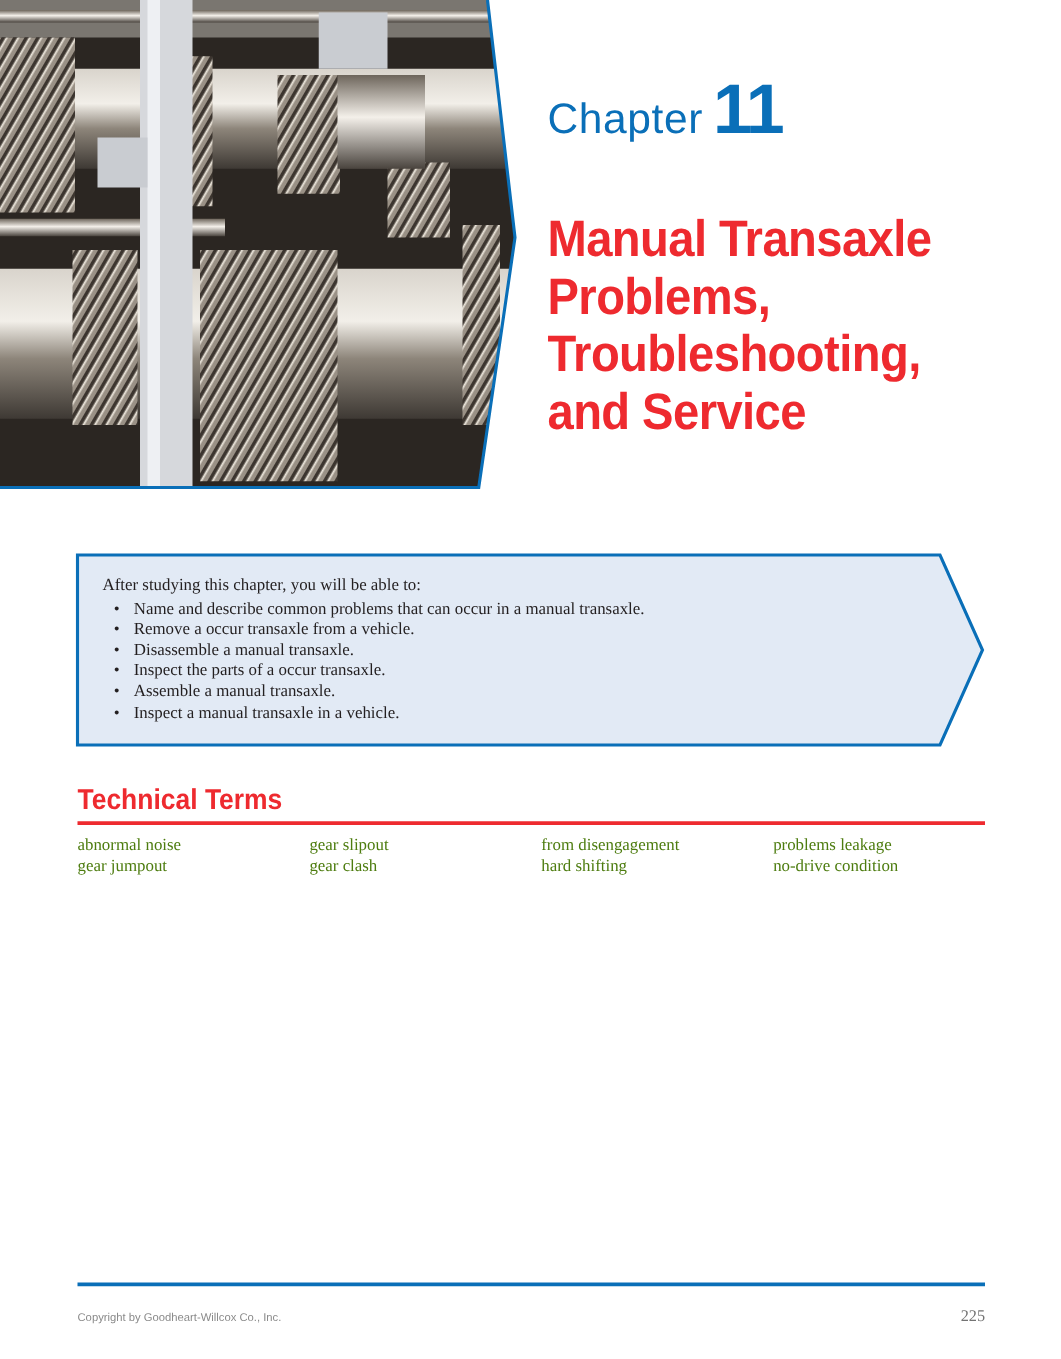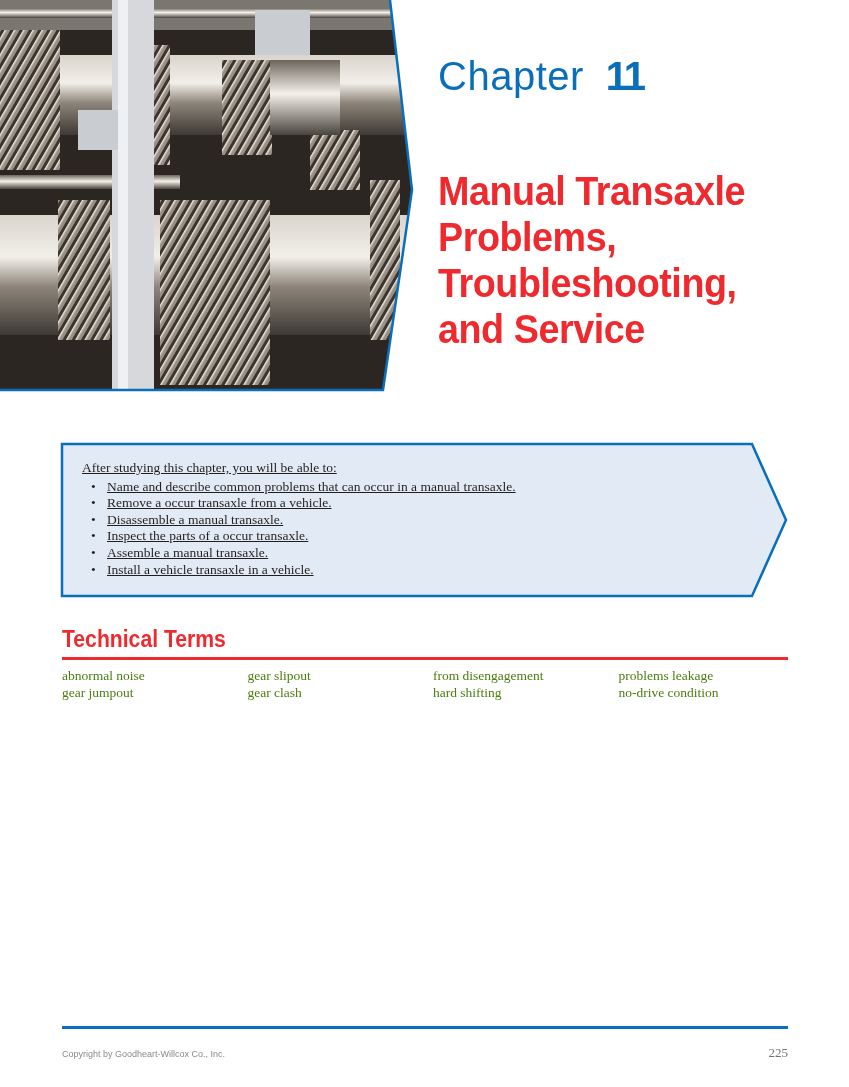--- a/index.html
+++ b/index.html
@@ -5,32 +5,32 @@
     html, body { margin: 0; padding: 0; }
     body {
       width: 849px; height: 1087px; background: #ffffff; position: relative; overflow: hidden;
       font-family: "Liberation Serif", serif;
     }
     .hero-svg { position: absolute; left: 0; top: 0; }
     .chapter-label {
       position: absolute; left: 438px; top: 54px; color: #0a6fb8;
       font-family: "Liberation Sans", sans-serif; white-space: nowrap;
     }
-    .chapter-word { font-size: 40px; font-weight: normal; letter-spacing: 0.5px; vertical-align: baseline; }
-    .chapter-num { font-size: 40px; font-weight: bold; margin-left: 22px; vertical-align: baseline; letter-spacing: -2px; }
+    .chapter-word { font-size: 34px; font-weight: normal; letter-spacing: 0.5px; vertical-align: baseline; }
+    .chapter-num { font-size: 56px; font-weight: bold; margin-left: 8px; vertical-align: baseline; letter-spacing: -2px; }
     .chapter-title {
       position: absolute; left: 438px; top: 168px; width: 380px; color: #ee2a2f;
       font-family: "Liberation Sans", sans-serif; font-weight: bold; font-size: 41px; line-height: 46px;
       letter-spacing: -0.5px; transform: scaleX(0.92); transform-origin: left top;
     }
     .chapter-title div { white-space: nowrap; }
     .objectives-svg { position: absolute; left: 60px; top: 442px; }
     .objectives {
       position: absolute; left: 82px; top: 460px; width: 650px; color: #231f20;
-      font-size: 13.5px; line-height: 16.6px; text-decoration: underline;
+      font-size: 13.5px; line-height: 16.6px;
     }
     .objectives ul { list-style: none; margin: 2px 0 0 0; padding: 0 0 0 9px; }
     .objectives li { position: relative; padding-left: 16px; }
     .objectives li .bullet { position: absolute; left: 0; top: 0; }
     .tt-heading {
       position: absolute; left: 62px; top: 626px; color: #ee2a2f;
       font-family: "Liberation Sans", sans-serif; font-weight: bold; font-size: 23px;
       transform: scaleX(0.92); transform-origin: left top; white-space: nowrap;
     }
     .tt-rule { position: absolute; left: 62px; top: 657px; width: 726px; height: 3px; background: #ee2a2f; }
@@ -110,21 +110,21 @@
 </svg>
 
 <div class="objectives">
   <div>After studying this chapter, you will be able to:</div>
   <ul>
     <li><span class="bullet">•</span><span>Name and describe common problems that can occur in a manual transaxle.</span></li>
     <li><span class="bullet">•</span><span>Remove a occur transaxle from a vehicle.</span></li>
     <li><span class="bullet">•</span><span>Disassemble a manual transaxle.</span></li>
     <li><span class="bullet">•</span><span>Inspect the parts of a occur transaxle.</span></li>
     <li><span class="bullet">•</span><span>Assemble a manual transaxle.</span></li>
-    <li><span class="bullet">•</span><span>Install a vehicle transaxle in a vehicle.</span></li>
+    <li><span class="bullet">•</span><span>Inspect a manual transaxle in a vehicle.</span></li>
   </ul>
 </div>
 
 <div class="tt-heading">Technical Terms</div>
 <div class="tt-rule"></div>
 <div class="tt-grid">
   <div>
     <div>abnormal noise</div>
     <div>gear jumpout</div>
   </div>

